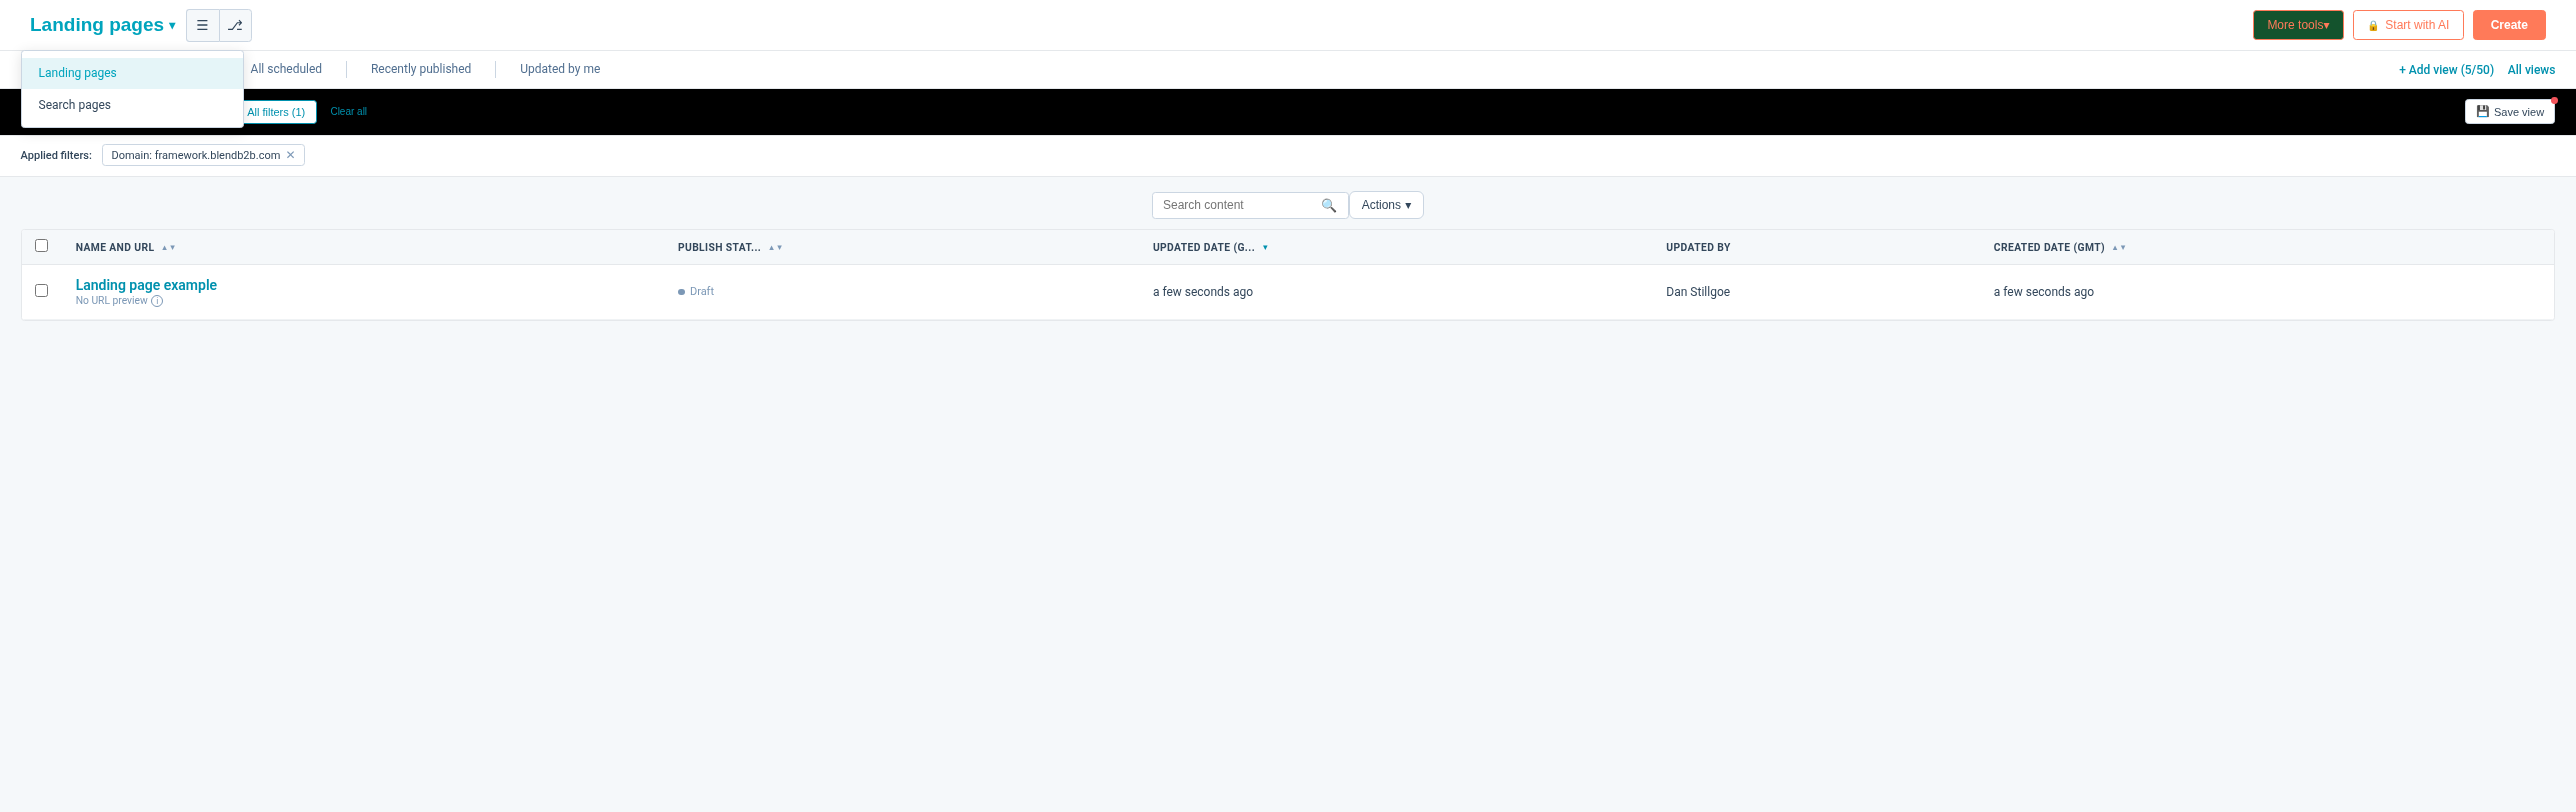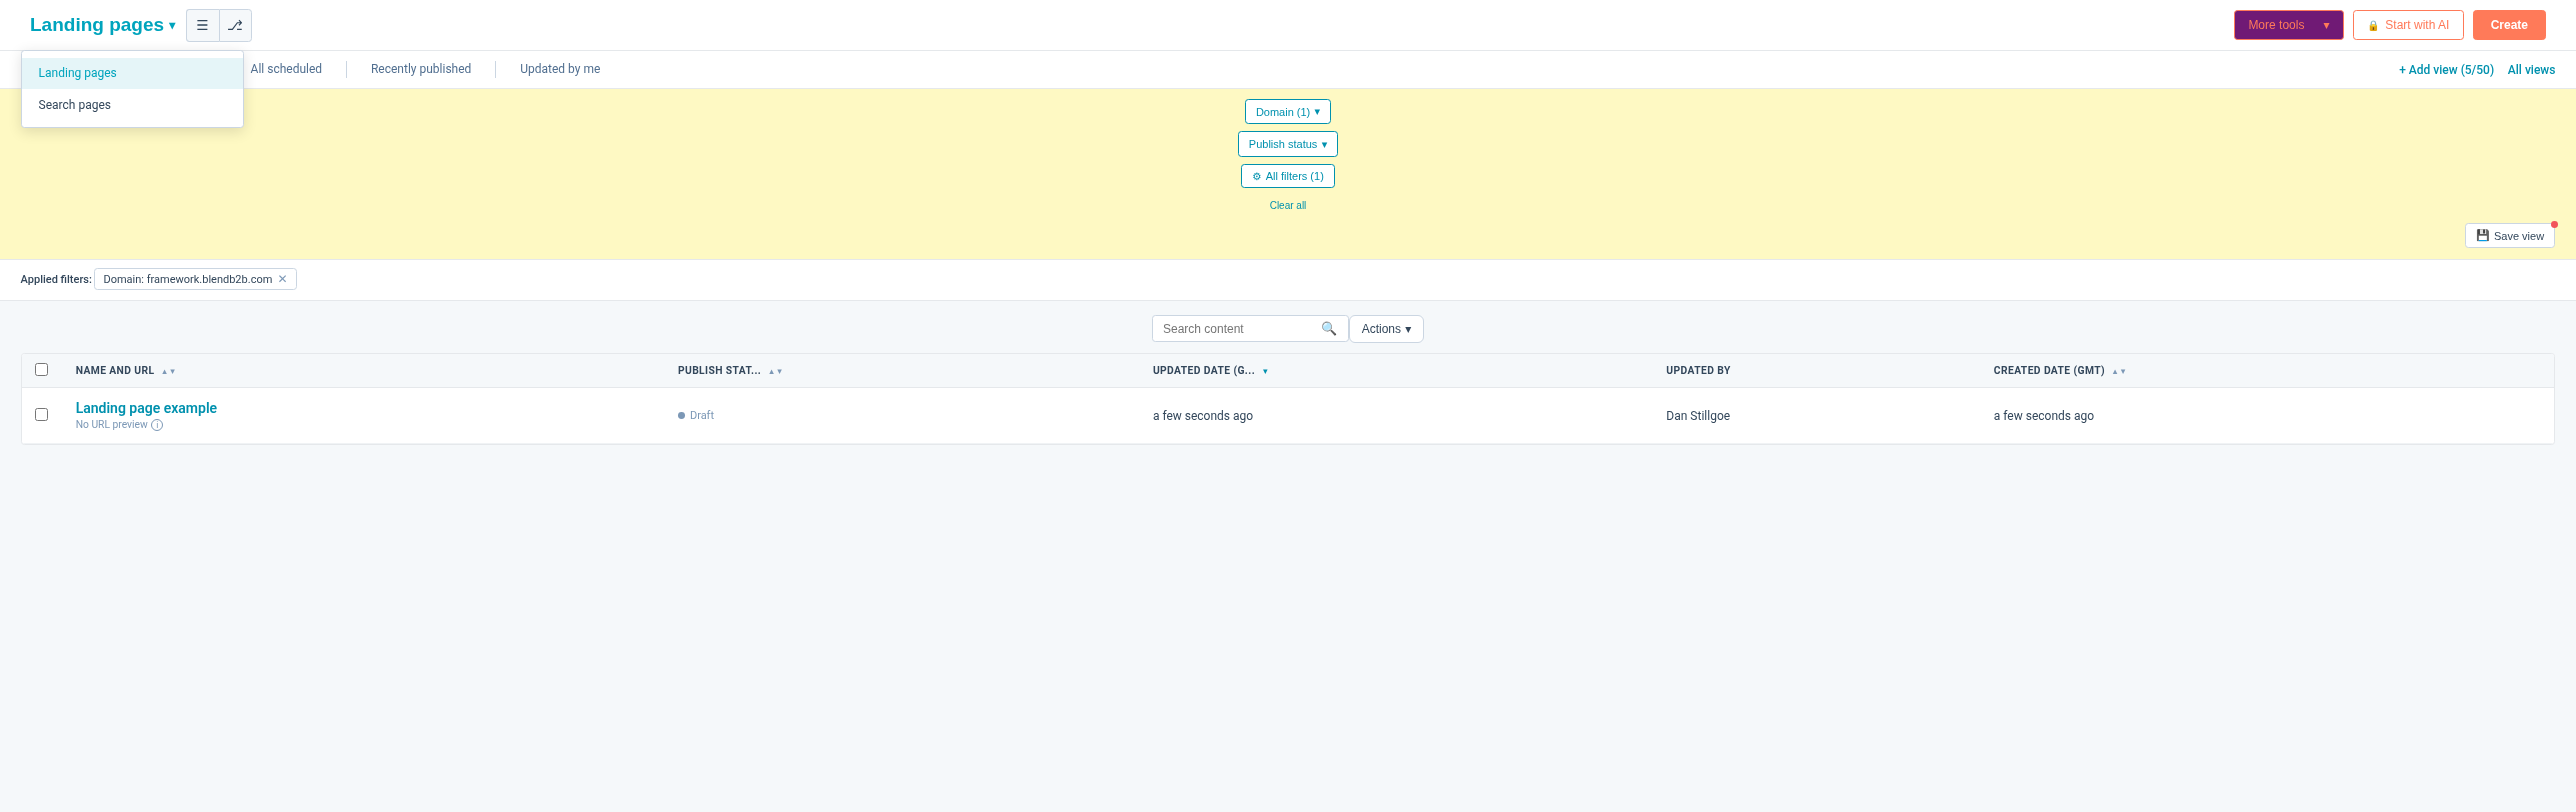--- a/index.html
+++ b/index.html
@@ -63,29 +63,29 @@
       border-radius: 0 3.4px 3.4px 0;
     }
     .header-right {
       display: flex;
       align-items: center;
       gap: 8.6px;
     }
     .btn-outline {
       border: 0.9px solid #ff7a59;
       color: #ff7a59;
-      background: #701a75;
+      background: #14532d;
       border-radius: 3.4px;
       padding: 6.9px 13.7px;
       font-size: 12px;
       font-weight: 500;
       cursor: pointer;
       display: flex;
       align-items: center;
-      gap: 19px;
+      gap: 0;
     }
     .btn-ai {
       border: 0.9px solid #ff7a59;
       color: #ff7a59;
       background: #fff;
       border-radius: 3.4px;
       padding: 6.9px 13.7px;
       font-size: 12px;
       font-weight: 500;
       cursor: pointer;
@@ -179,27 +179,26 @@
     .all-views-btn {
       color: #0091ae;
       font-size: 12px;
       font-weight: 500;
       cursor: pointer;
       white-space: nowrap;
     }
 
     
     .filter-bar {
-      background: #fef9c3;
+      background: #000000;
       padding: 10.3px 20.6px;
       display: flex;
       align-items: center;
       gap: 7px;
       border-bottom: 0.9px solid #e5e8eb;
-      flex-direction: column;
     }
     .filter-btn {
       border: 0.9px solid #0091ae;
       color: #0091ae;
       background: #fff;
       border-radius: 3.4px;
       padding: 5.1px 10.3px;
       font-size: 11px;
       font-weight: 500;
       cursor: pointer;
@@ -239,21 +238,21 @@
       top: -3.4px;
       right: -3.4px;
     }
 
     
     .applied-filters {
       background: #fff;
       padding: 8.6px 20.6px 10.3px;
       display: flex;
       align-items: center;
-      gap: 2px;
+      gap: 10px;
       border-bottom: 0.9px solid #e5e8eb;
     }
     .applied-label {
       font-size: 11px;
       color: #33475b;
       font-weight: 500;
     }
     .filter-tag {
       display: flex;
       align-items: center;

